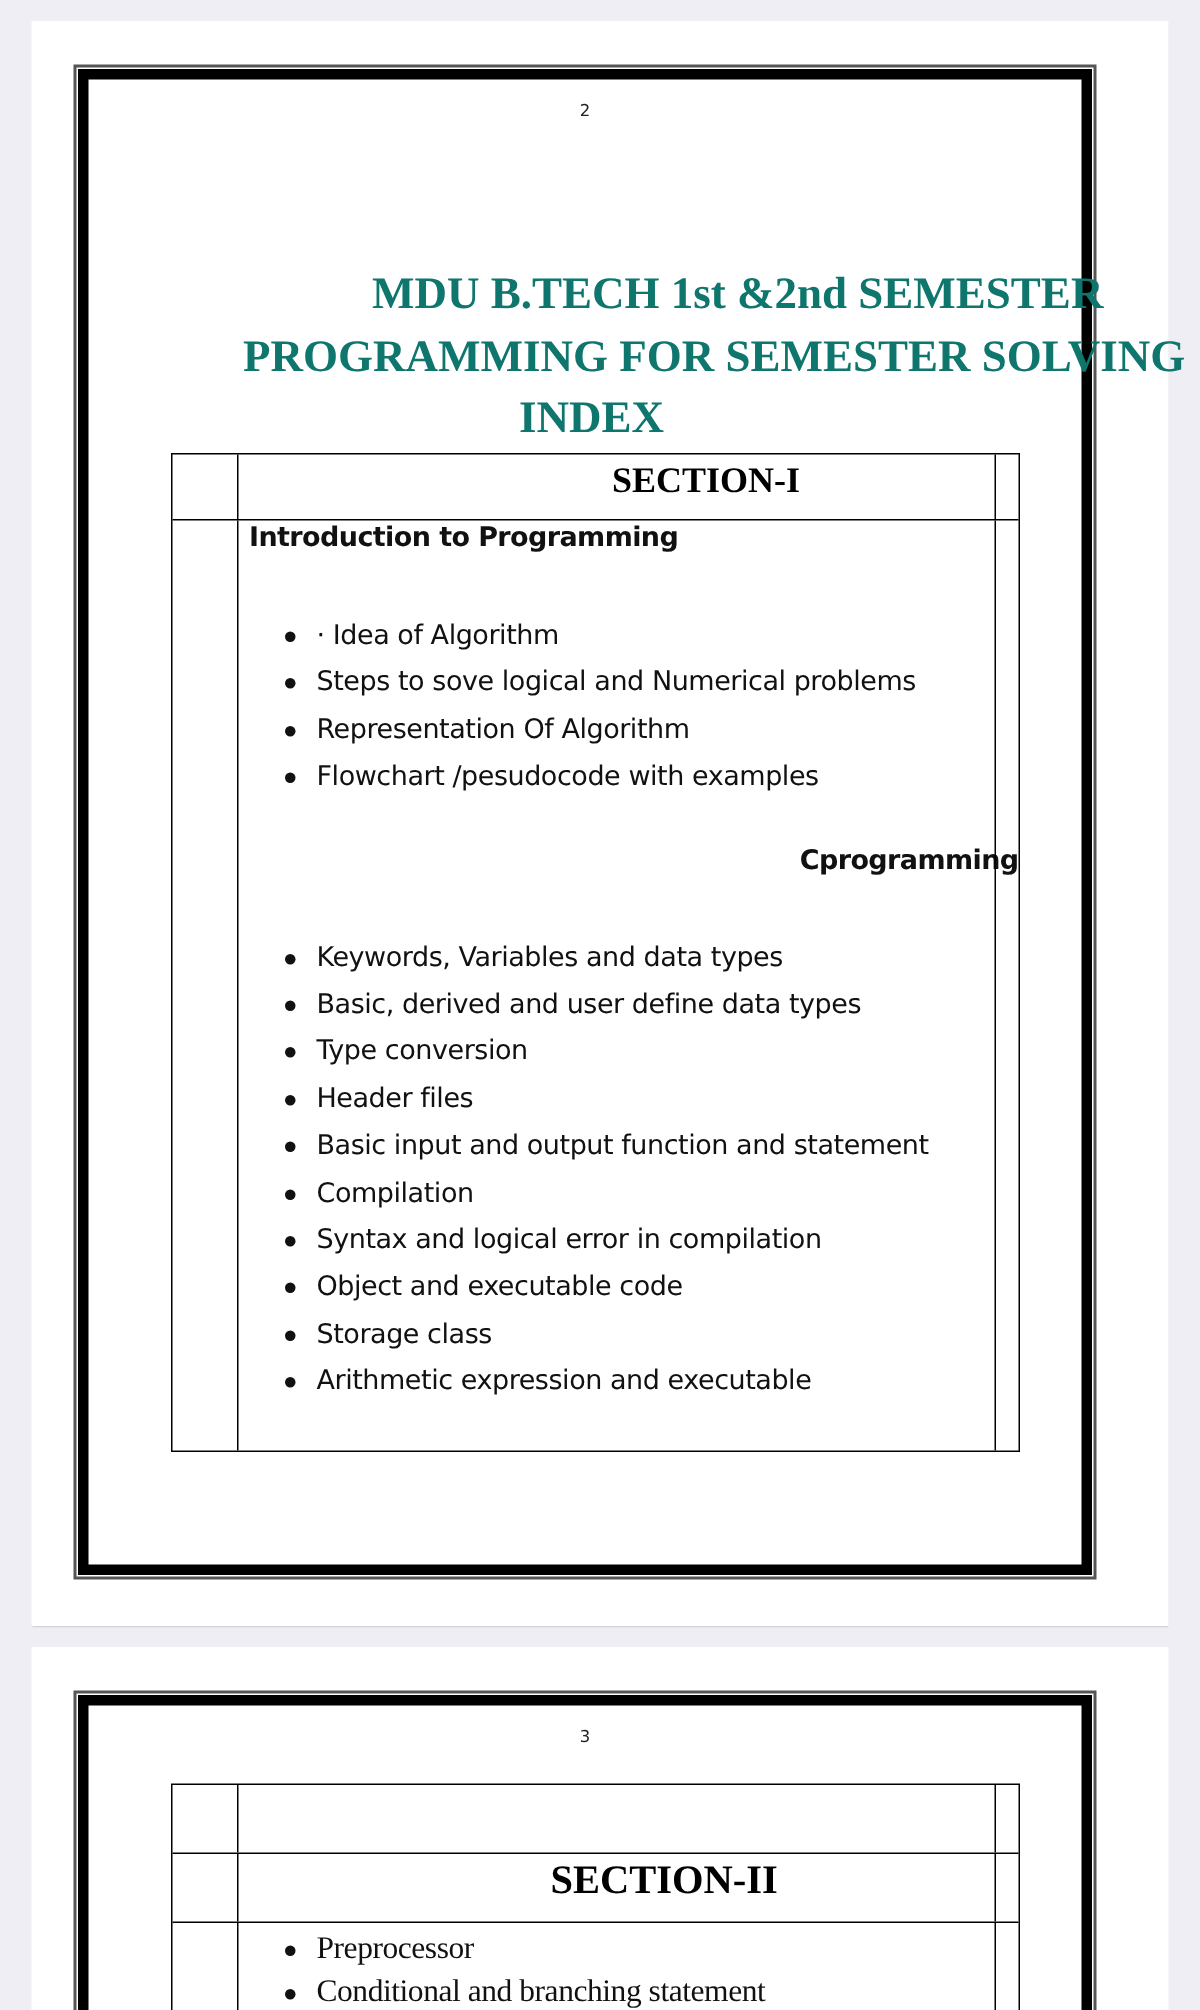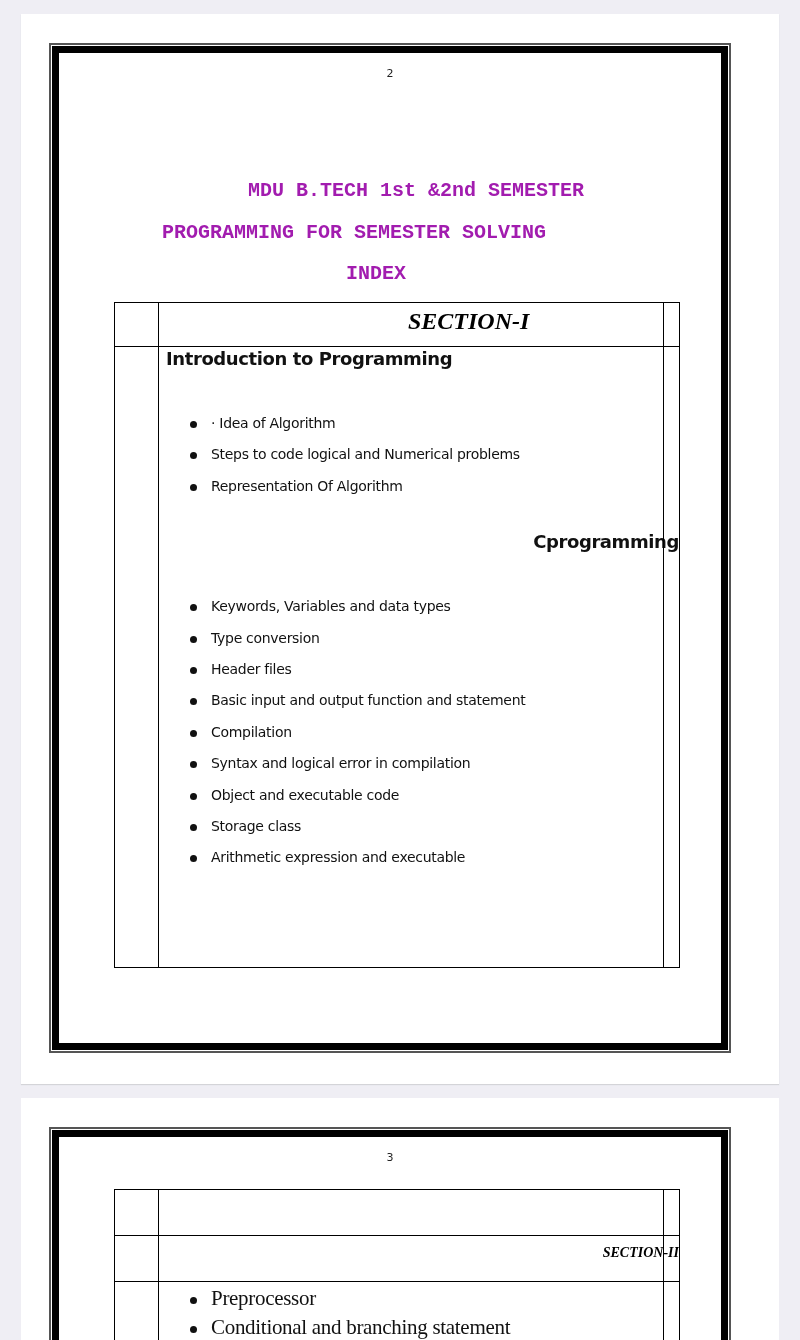--- a/index.html
+++ b/index.html
@@ -6,31 +6,31 @@
   body{width:800px;height:1340px;background:#efeef4;position:relative;overflow:hidden;}
   .page{position:absolute;left:21px;width:758px;background:#fff;}
   .page1{top:14px;height:1070px;box-shadow:0 1px 1px #d4d4d8;}
   .page2{top:1098px;height:260px;}
   .frame{position:absolute;left:31px;width:662px;border:7px solid #000;outline:2px solid #555;outline-offset:1px;}
   .page1 .frame{top:32px;height:990px;}
   .page2 .frame{top:32px;height:300px;}
   .pnum{position:absolute;width:100%;text-align:center;font-family:"DejaVu Sans",sans-serif;font-size:11px;color:#222;}
   .page1 .pnum{top:14px;}
   .page2 .pnum{top:14px;}
-  .title{position:absolute;font-family:Liberation Mono, monospace;font-weight:bold;font-size:20px;color:#a21caf;white-space:nowrap;}
+  .title{position:absolute;font-family:Liberation Serif, serif;font-weight:bold;font-size:30px;color:#0f766e;white-space:nowrap;}
   .tbl{position:absolute;left:55px;width:566px;border:1px solid #000;box-sizing:border-box;}
   .row{position:relative;border-bottom:1px solid #000;box-sizing:border-box;}
   .row:last-child{border-bottom:none;}
   .col-l{position:absolute;left:43px;top:0;bottom:0;border-left:1px solid #000;}
   .col-r{position:absolute;right:15px;top:0;bottom:0;border-left:1px solid #000;}
-  .sec-head{font-family:"Liberation Serif",serif;font-weight:bold;font-size:24px;text-align:center;padding-left:150px;font-style:italic;}
+  .sec-head{font-family:"Liberation Serif",serif;font-weight:bold;font-size:24px;text-align:center;padding-left:150px;}
   .content{padding-left:51px;font-family:"DejaVu Sans",sans-serif;color:#111;}
   .heading{font-weight:bold;font-size:18px;letter-spacing:-0.4px;}
   ul{margin:0;padding:0;list-style:none;}
-  li{position:relative;padding-left:45px;font-size:14px;letter-spacing:-0.3px;height:31.4px;line-height:31.4px;white-space:nowrap;}
+  li{position:relative;padding-left:45px;font-size:18px;letter-spacing:-0.3px;height:31.4px;line-height:31.4px;white-space:nowrap;}
   li::before{content:"";position:absolute;left:24px;top:13px;width:7px;height:7px;border-radius:50%;background:#111;}
   .serif li{font-family:"Liberation Serif",serif;font-size:21px;height:29px;line-height:29px;}
 </style>
 </head>
 <body>
 
 <div class="page page1">
   <div class="frame">
     <div class="pnum">2</div>
     <div class="title" style="left:189px;top:126px;">MDU B.TECH 1st &amp;2nd  SEMESTER</div>
@@ -43,26 +43,28 @@
           <div class="col-r"></div>
         <div class="sec-head" style="line-height:32px;padding-top:2px;padding-left:0;text-align:left;margin-left:293px;">SECTION-I</div>
       </div>
       <div class="row" style="height:620px;">
         <div class="col-l"></div>
           <div class="col-r"></div>
         <div class="content">
           <div class="heading" style="padding-top:1px;height:24px;">Introduction to Programming</div>
           <ul style="margin-top:36px;">
             <li>· Idea of Algorithm</li>
-            <li>Steps to code logical and Numerical problems</li>
+            <li>Steps to sove logical and Numerical problems</li>
             <li>Representation Of Algorithm</li>
+            <li>Flowchart /pesudocode with examples</li>
           </ul>
           <div class="heading" style="margin-top:29px;height:24px;text-align:right;">Cprogramming</div>
           <ul style="margin-top:36px;">
             <li> Keywords, Variables and data types</li>
+            <li>Basic, derived and user define data types</li>
             <li>Type conversion</li>
             <li> Header files</li>
             <li>Basic input and output function  and statement</li>
             <li>Compilation</li>
             <li> Syntax and logical error in compilation</li>
             <li>Object and executable code</li>
             <li>Storage class</li>
             <li>Arithmetic expression and executable</li>
           </ul>
         </div>
@@ -75,21 +77,21 @@
   <div class="frame">
     <div class="pnum">3</div>
     <div class="tbl" style="top:52px;">
       <div class="row" style="height:46px;">
         <div class="col-l"></div>
           <div class="col-r"></div>
       </div>
       <div class="row" style="height:46px;">
         <div class="col-l"></div>
           <div class="col-r"></div>
-        <div class="sec-head" style="font-size:14px;line-height:30px;padding-top:2px;padding-left:0;text-align:right;margin-left:252px;">SECTION-II</div>
+        <div class="sec-head" style="font-size:27px;line-height:30px;padding-top:2px;padding-left:0;text-align:left;margin-left:252px;">SECTION-II</div>
       </div>
       <div class="row" style="height:120px;">
         <div class="col-l"></div>
           <div class="col-r"></div>
         <div class="content serif" style="padding-top:2px;">
           <ul>
             <li>Preprocessor</li>
             <li> Conditional and branching statement</li>
           </ul>
         </div>

